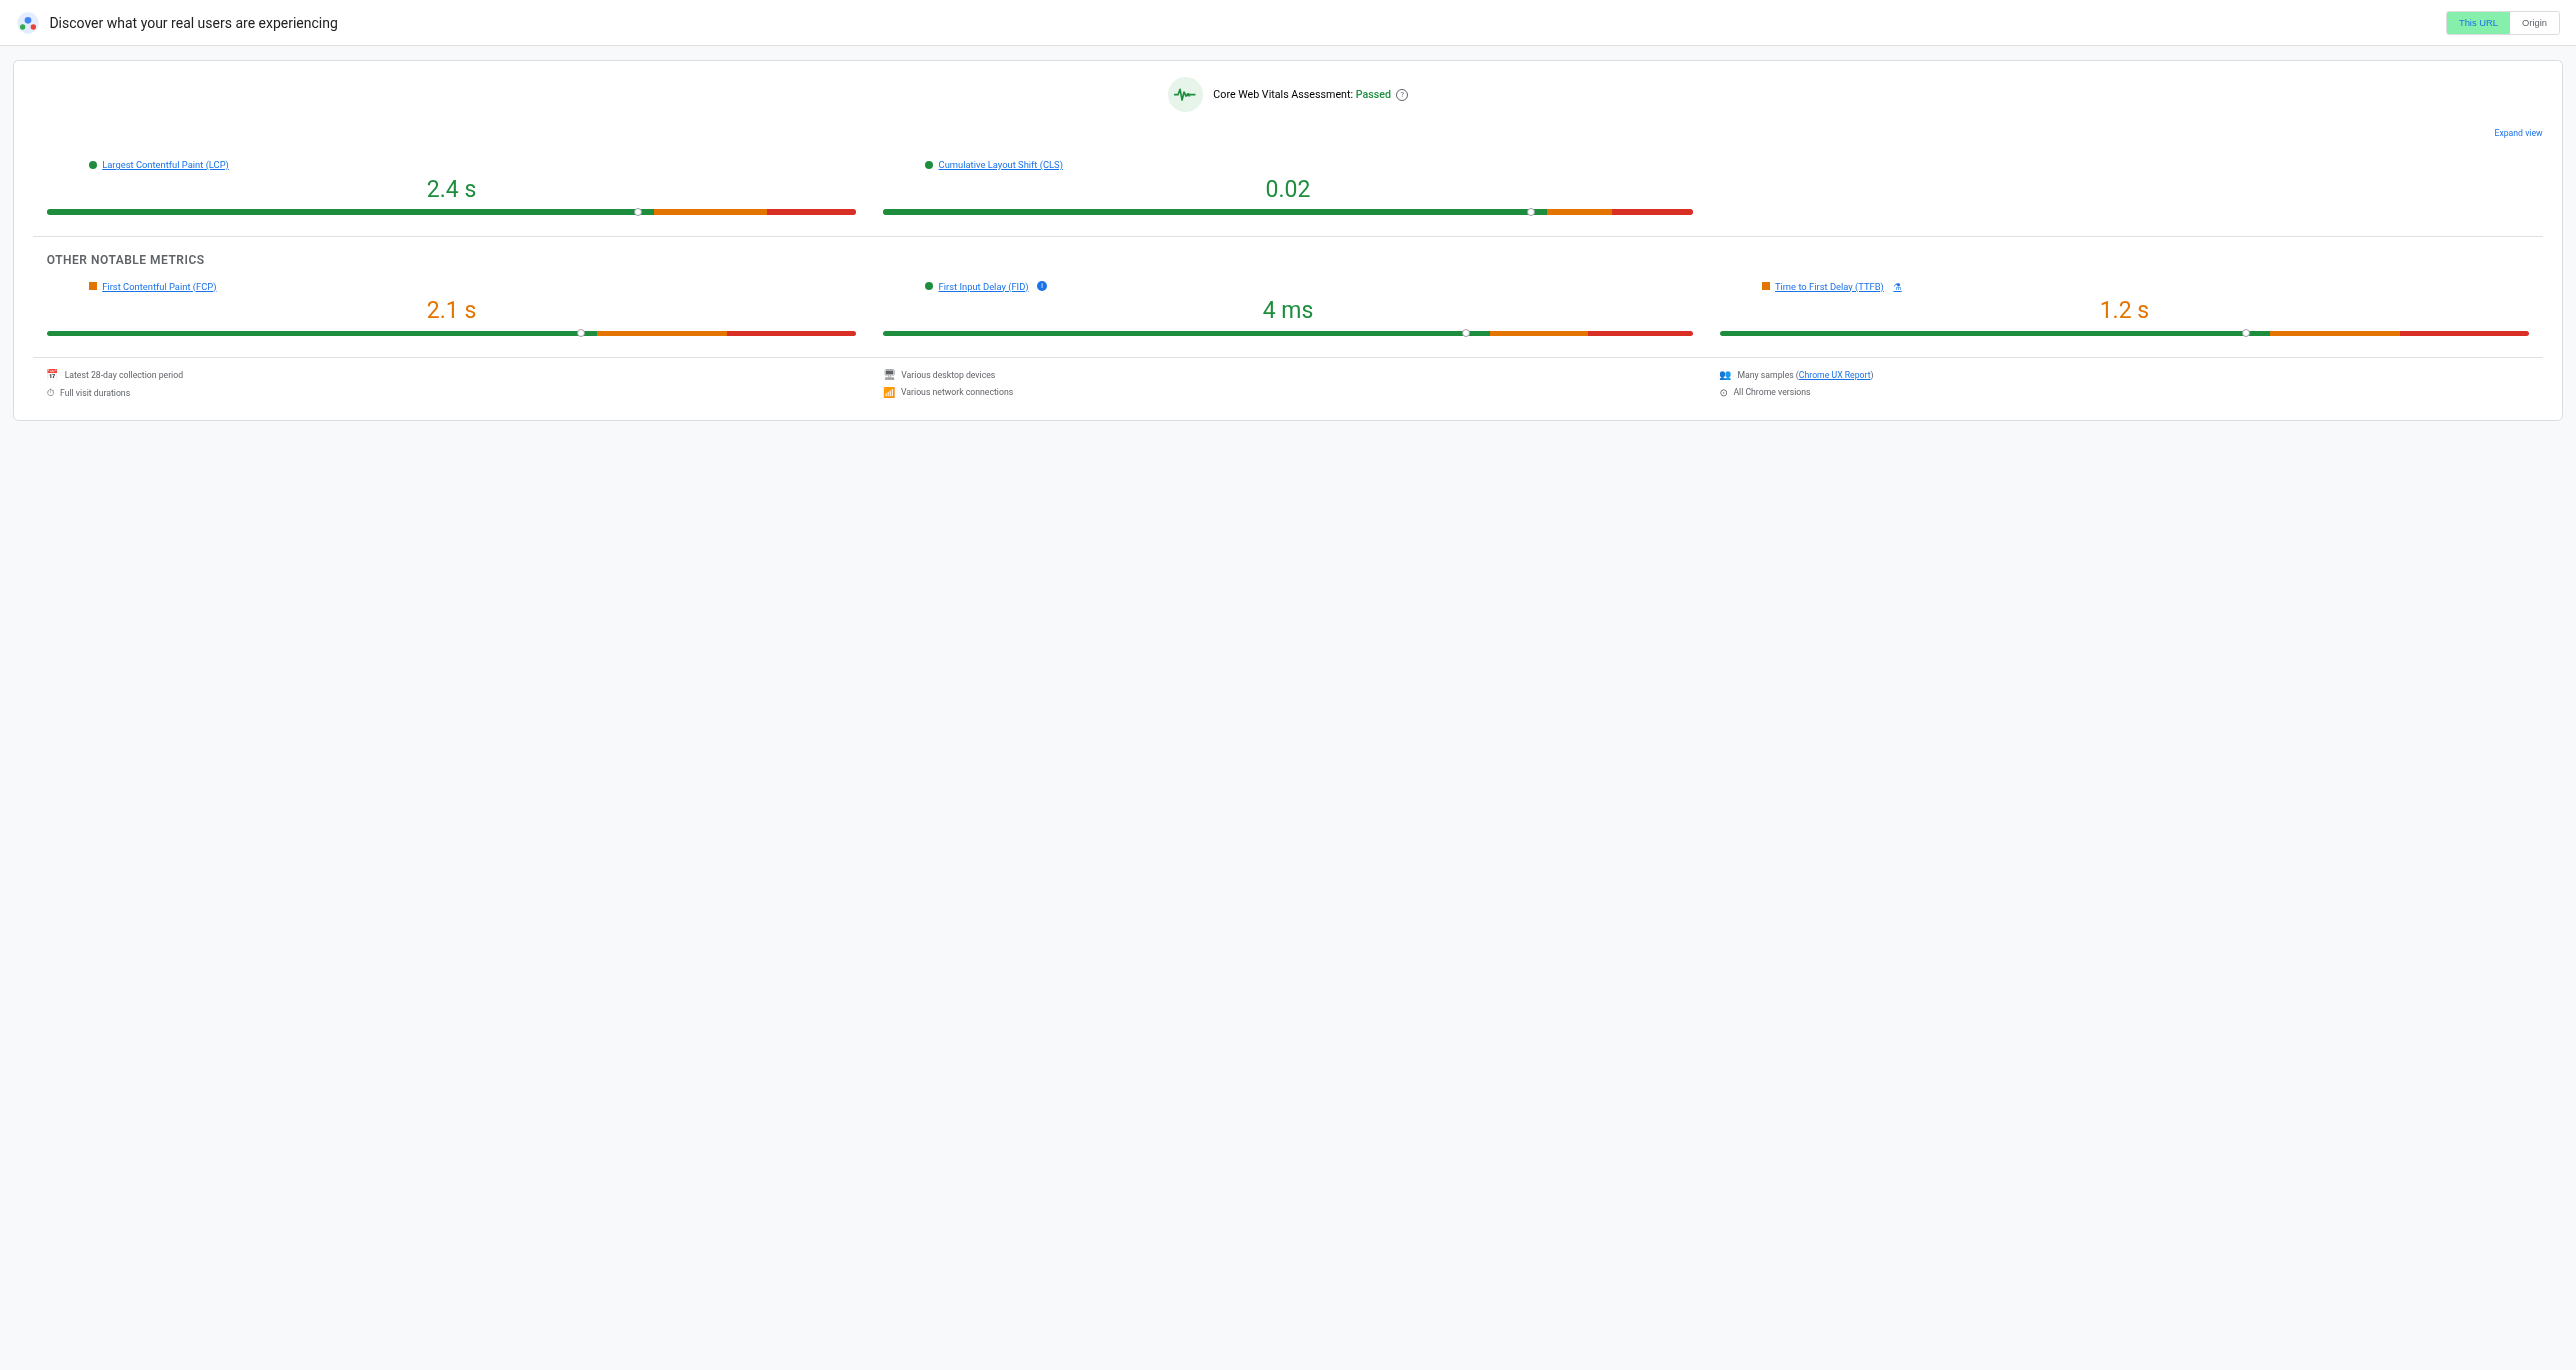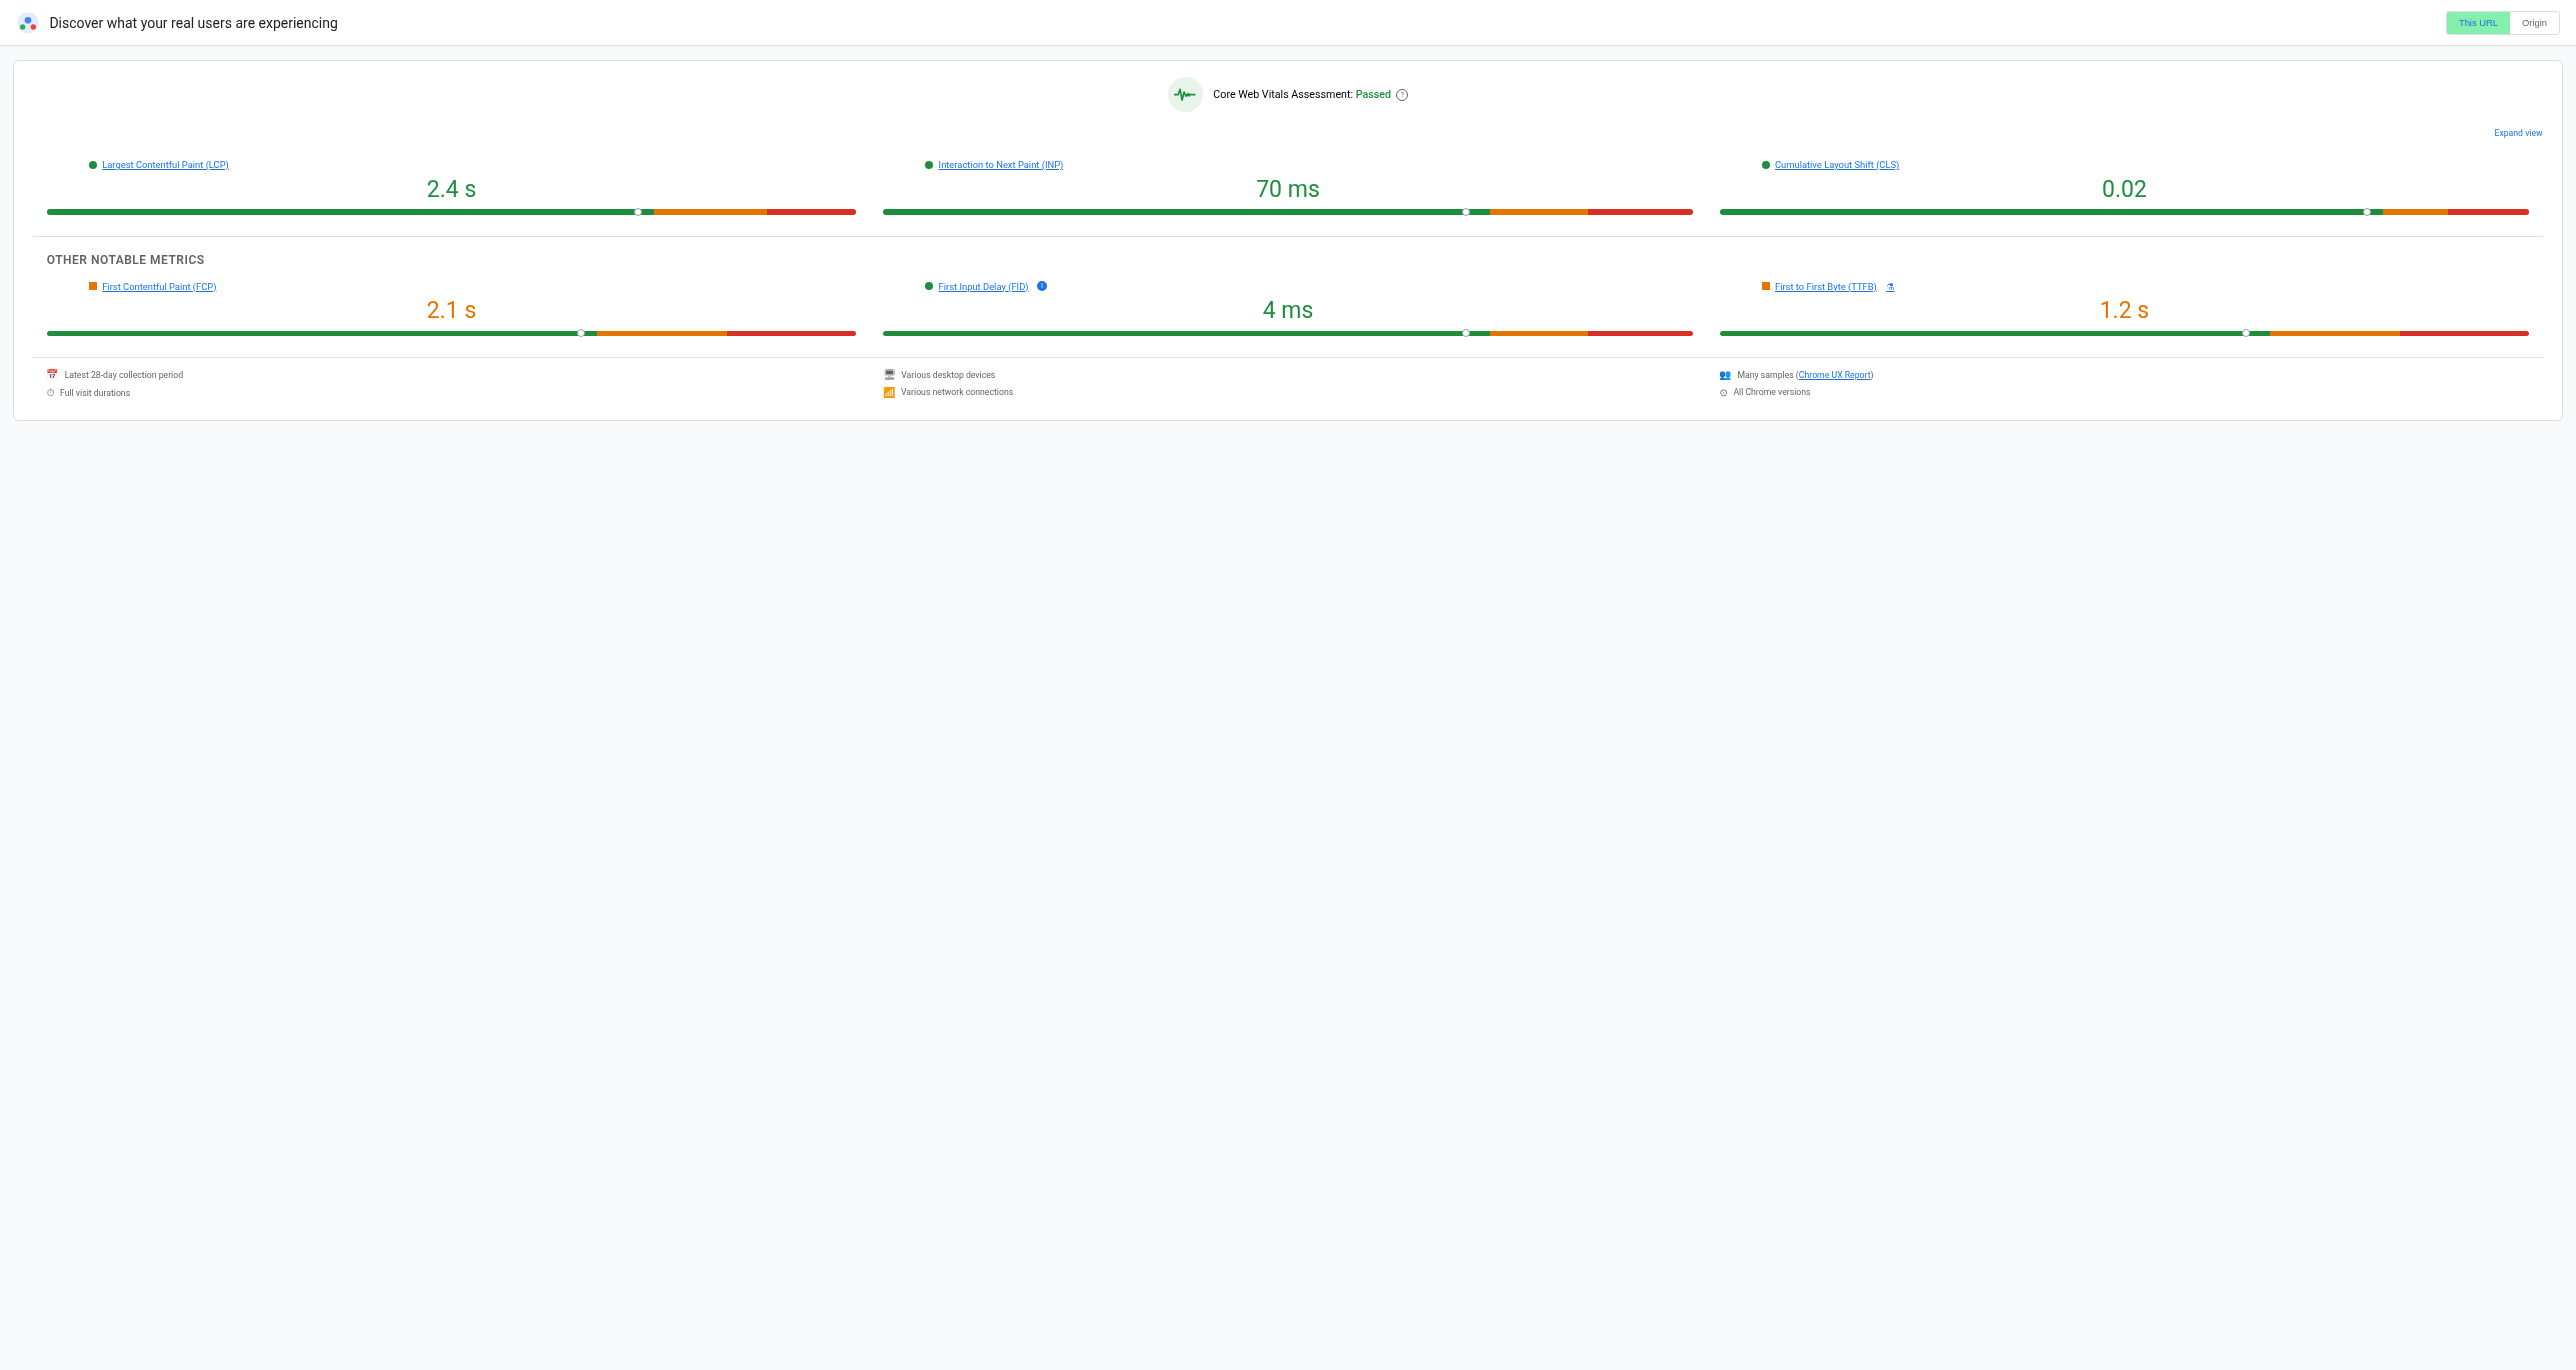--- a/index.html
+++ b/index.html
@@ -293,35 +293,20 @@
       <div class="progress-wrap">
         <div class="pbar">
           <div class="pbar-seg bar-green" style="width:75%"></div>
           <div class="pbar-seg bar-orange" style="width:14%"></div>
           <div class="pbar-seg bar-red" style="width:11%"></div>
         </div>
         <div class="pbar-thumb" style="left:73%"></div>
       </div>
     </div>
 
-    <div class="metric-item">
-      <div class="metric-label">
-        <span class="dot dot-green"></span>
-        <span>Interaction to Next Paint (INP)</span>
-      </div>
-      <div class="metric-value green">70 ms</div>
-      <div class="progress-wrap">
-        <div class="pbar">
-          <div class="pbar-seg bar-green" style="width:75%"></div>
-          <div class="pbar-seg bar-orange" style="width:12%"></div>
-          <div class="pbar-seg bar-red" style="width:13%"></div>
-        </div>
-        <div class="pbar-thumb" style="left:72%"></div>
-      </div>
-    </div>
 
     <div class="metric-item">
       <div class="metric-label">
         <span class="dot dot-green"></span>
         <span>Cumulative Layout Shift (CLS)</span>
       </div>
       <div class="metric-value green">0.02</div>
       <div class="progress-wrap">
         <div class="pbar">
           <div class="pbar-seg bar-green" style="width:82%"></div>
@@ -368,21 +353,21 @@
           <div class="pbar-seg bar-orange" style="width:12%"></div>
           <div class="pbar-seg bar-red" style="width:13%"></div>
         </div>
         <div class="pbar-thumb" style="left:72%"></div>
       </div>
     </div>
 
     <div class="metric-item">
       <div class="metric-label">
         <span class="square-orange"></span>
-        <span>First to First Byte (TTFB)</span>
+        <span>Time to First Delay (TTFB)</span>
         <span class="flask-icon">⚗</span>
       </div>
       <div class="metric-value orange">1.2 s</div>
       <div class="progress-wrap">
         <div class="pbar">
           <div class="pbar-seg bar-green" style="width:68%"></div>
           <div class="pbar-seg bar-orange" style="width:16%"></div>
           <div class="pbar-seg bar-red" style="width:16%"></div>
         </div>
         <div class="pbar-thumb" style="left:65%"></div>

